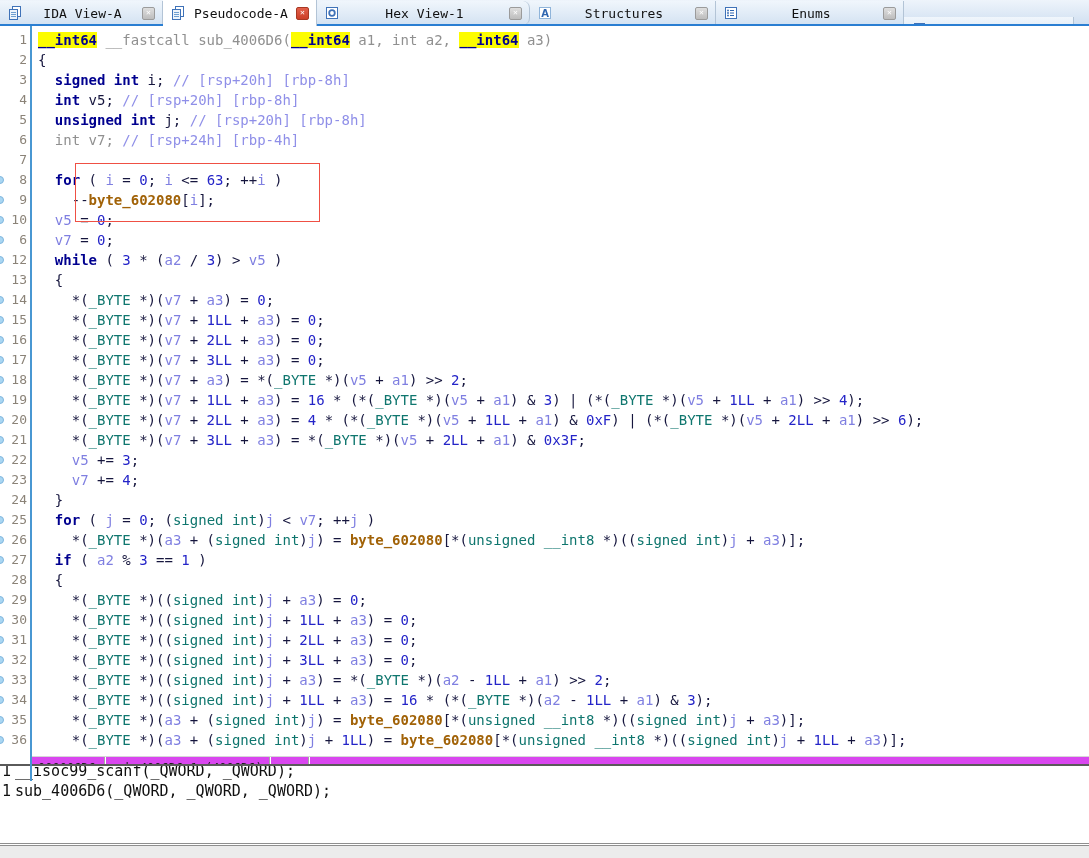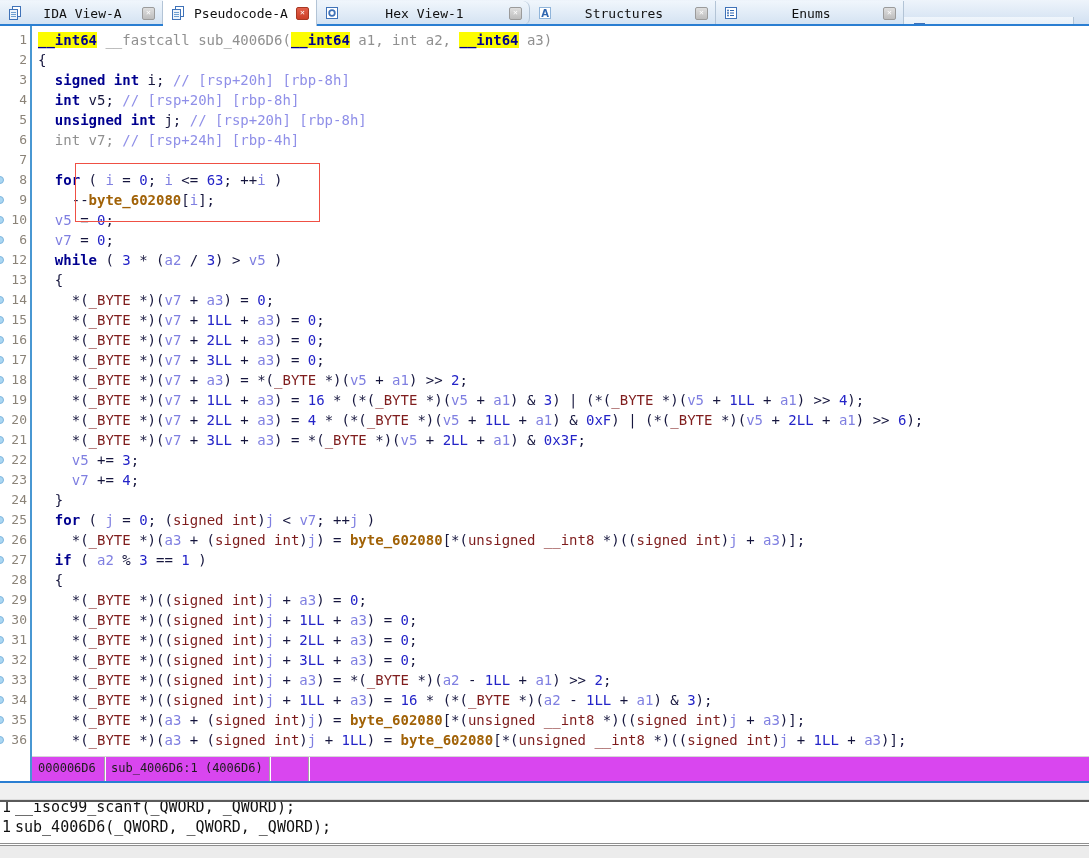--- a/index.html
+++ b/index.html
@@ -24,38 +24,38 @@
   .code-area{position:absolute;top:26px;left:0;right:0;height:730px;background:#fff;padding-top:4px;box-sizing:border-box;}
   .vline{position:absolute;top:26px;left:30px;width:2px;height:755px;background:#4897d2;z-index:4;}
   .row{position:relative;height:20px;line-height:20px;padding-left:38px;white-space:pre;font-size:14px;}
   .num{position:absolute;left:0;top:0;width:27px;text-align:right;color:#8b8378;font-size:13px;}
   .dot{position:absolute;left:-4px;top:6px;width:8px;height:8px;border-radius:50%;
        background:#a9d6f2;border:1px solid #7fb6de;box-sizing:border-box;}
   .tk-k{color:#00008f;font-weight:bold;}
   .tk-n{color:#2424c8;}
   .tk-v{color:#7f7fe1;}
   .tk-g{color:#a16207;font-weight:bold;}
-  .tk-t{color:#7f1d1d;}
+  .tk-t{color:#0f766e;}
   .tk-p{color:#16163e;}
   .tk-c{color:#8f8fe8;}
   .tk-d{color:#909090;}
   .tk-hk{color:#00008f;font-weight:bold;background:#fcfc00;}
   .redbox{position:absolute;left:75px;top:137px;width:243px;height:57px;border:1px solid #ef5044;z-index:5;}
 
   
   .statusbar{position:absolute;top:756px;left:32px;right:0;height:25px;background:#d946ef;
              border-top:1px solid #d6d6d6;display:flex;font-size:12px;color:#1c1c1c;box-sizing:border-box;}
   .scell{line-height:23px;padding:0 6px;border-right:1px solid #a6a6a6;box-shadow:1px 0 0 #fff;white-space:pre;}
   .scell.c0{min-width:60px;}
   .scell.c2{min-width:26px;}
 
   
   .bluebar{position:absolute;top:781px;left:0;right:0;height:2px;background:#2a7ed2;}
   .gapstrip{position:absolute;top:783px;left:0;right:0;height:17px;background:#f0f0f0;border-bottom:1px solid #dcdcdc;box-sizing:border-box;}
-  .panel{position:absolute;top:800px;left:0;right:0;height:43px;background:#fff;border-top:2px solid #5a5a5a;
+  .panel{position:absolute;top:764px;left:0;right:0;height:43px;background:#fff;border-top:2px solid #5a5a5a;
          box-sizing:border-box;overflow:hidden;}
   .brow{height:20px;line-height:20px;font-size:15px;color:#101010;white-space:pre;padding-left:2px;}
   .brow.first{margin-top:-5px;}
   .bcount{display:inline-block;width:13px;}
   .panelline{position:absolute;top:843px;left:0;right:0;height:3px;background:#fff;
              border-top:1px solid #8f8f8f;border-bottom:1px solid #8f8f8f;box-sizing:border-box;}
   .footer{position:absolute;top:846px;left:0;right:0;height:12px;background:#ececec;}
 </style>
 </head>
 <body>

